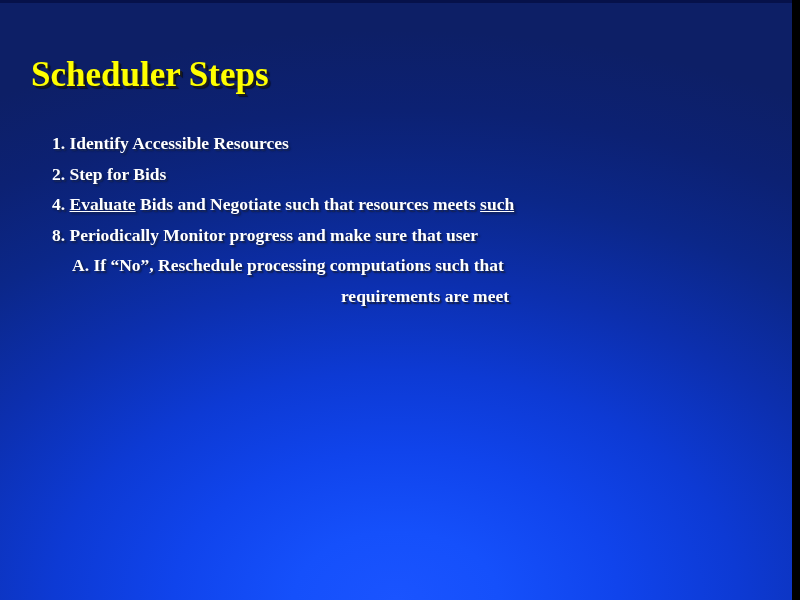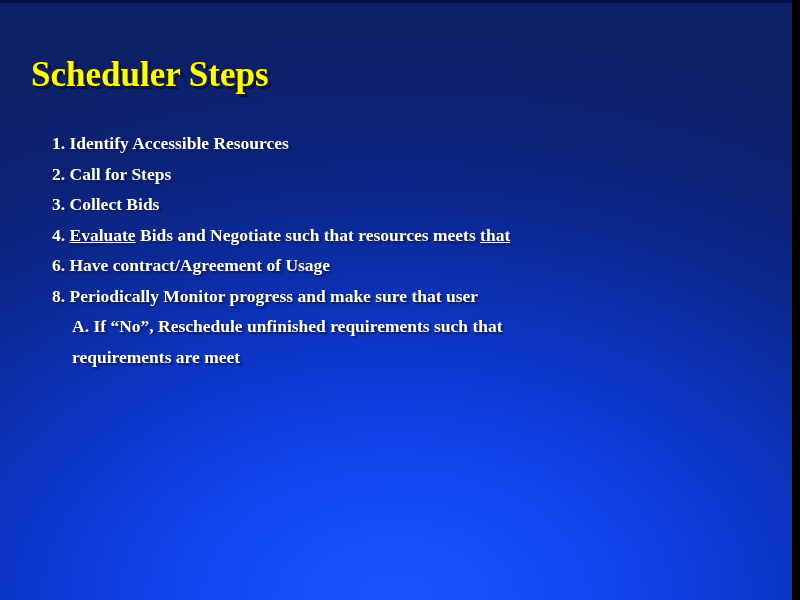--- a/index.html
+++ b/index.html
@@ -76,20 +76,21 @@
     padding-left: 14px;
   }
 
   .sub {
     padding-left: 20px;
   }
 
   .sub .cont {
     display: block;
     padding-left: 0px;
+    text-align: center;
   }
 
   .u { text-decoration: underline; }
 </style>
 </head>
 <body>
 
 <div id="slide">
 
   <div id="top-edge"></div>
@@ -98,45 +99,37 @@
 
   <div id="body">
 
     <div class="step">
       <span>1.</span>
       <span>Identify Accessible Resources</span>
     </div>
 
     <div class="step">
       <span>2.</span>
-      <span>Call for Steps</span>
+      <span>Step for Bids</span>
     </div>
 
-    <div class="step">
-      <span>3.</span>
-      <span>Collect Bids</span>
-    </div>
 
     <div class="step wrapped">
       <span>4.</span>
-      <span class="u">Evaluate</span><span> Bids and Negotiate such that resources meets </span><span class="u">that</span>
+      <span class="u">Evaluate</span><span> Bids and Negotiate such that resources meets </span><span class="u">such</span>
     </div>
 
 
-    <div class="step">
-      <span>6.</span>
-      <span>Have contract/Agreement of Usage</span>
-    </div>
 
 
     <div class="step wrapped">
       <span>8.</span>
       <span>Periodically Monitor progress and make sure that user</span>
     </div>
 
     <div class="step wrapped sub">
-      <span>A.  If “No”, Reschedule unfinished requirements such that</span>
+      <span>A.  If “No”, Reschedule processing computations such that</span>
       <span class="cont">requirements are meet</span>
     </div>
 
 
   </div>
 </div>
 
 </body></html>

